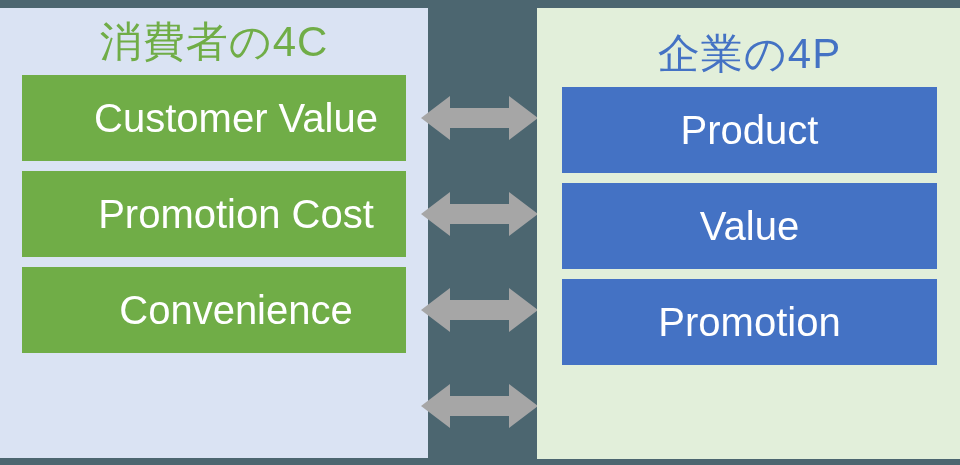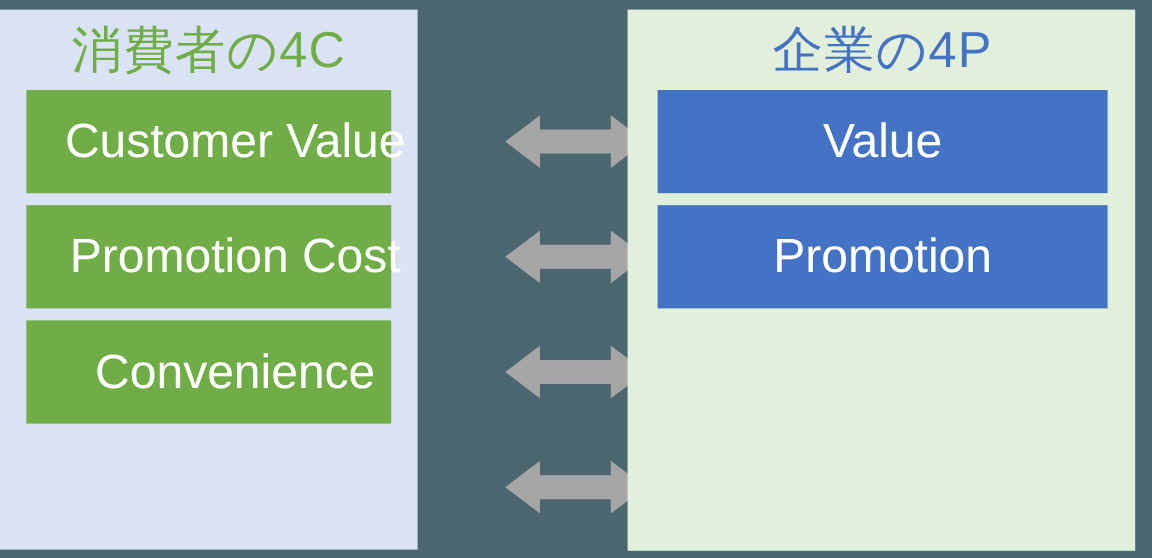--- a/index.html
+++ b/index.html
@@ -6,28 +6,28 @@
   body {
     width: 960px; height: 465px; overflow: hidden;
     font-family: "Liberation Sans", "DejaVu Sans", sans-serif;
   }
   .stage {
     position: relative; width: 960px; height: 465px;
     background: var(--page-bg, #4C6670);
   }
   .panel { position: absolute; box-sizing: border-box; }
   .panel-left {
-    left: 0; top: 8px; width: 348px; height: 450px;
+    left: 0; top: 8px; width: 428px; height: 450px;
     background: var(--left-panel-bg, #DAE3F3);
     padding: 0 22px;
   }
   .panel-right {
-    left: 523px; top: 8px; width: 423px; height: 451px;
+    left: 537px; top: 8px; width: 423px; height: 451px;
     background: var(--right-panel-bg, #E2EFDA);
-    padding: 0 23px 0 25px;
+    padding: 12px 23px 0 25px;
   }
   .panel-title {
     margin: 0; height: 67px;
     display: flex; align-items: center; justify-content: center;
     font-size: 42px; font-weight: 400; letter-spacing: 1px;
   }
   .title-green { color: var(--green-accent, #70AD47); }
   .title-blue  { color: var(--blue-accent, #4472C4); }
   .box {
     height: 86px; margin-bottom: 10px;
@@ -67,17 +67,18 @@
   </svg>
   <svg class="arrow arrow-3" viewBox="0 0 117 44" preserveAspectRatio="none">
     <polygon points="0,22 29,0 29,12 88,12 88,0 117,22 88,44 88,32 29,32 29,44" fill="#A6A6A6"></polygon>
   </svg>
   <svg class="arrow arrow-4" viewBox="0 0 117 44" preserveAspectRatio="none">
     <polygon points="0,22 29,0 29,12 88,12 88,0 117,22 88,44 88,32 29,32 29,44" fill="#A6A6A6"></polygon>
   </svg>
 
   <section class="panel panel-right">
     <h2 class="panel-title title-blue">企業の4P</h2>
+    <div class="box box-blue">Product</div>
     <div class="box box-blue">Value</div>
     <div class="box box-blue">Promotion</div>
   </section>
 
 </div>
 
 </body></html>

